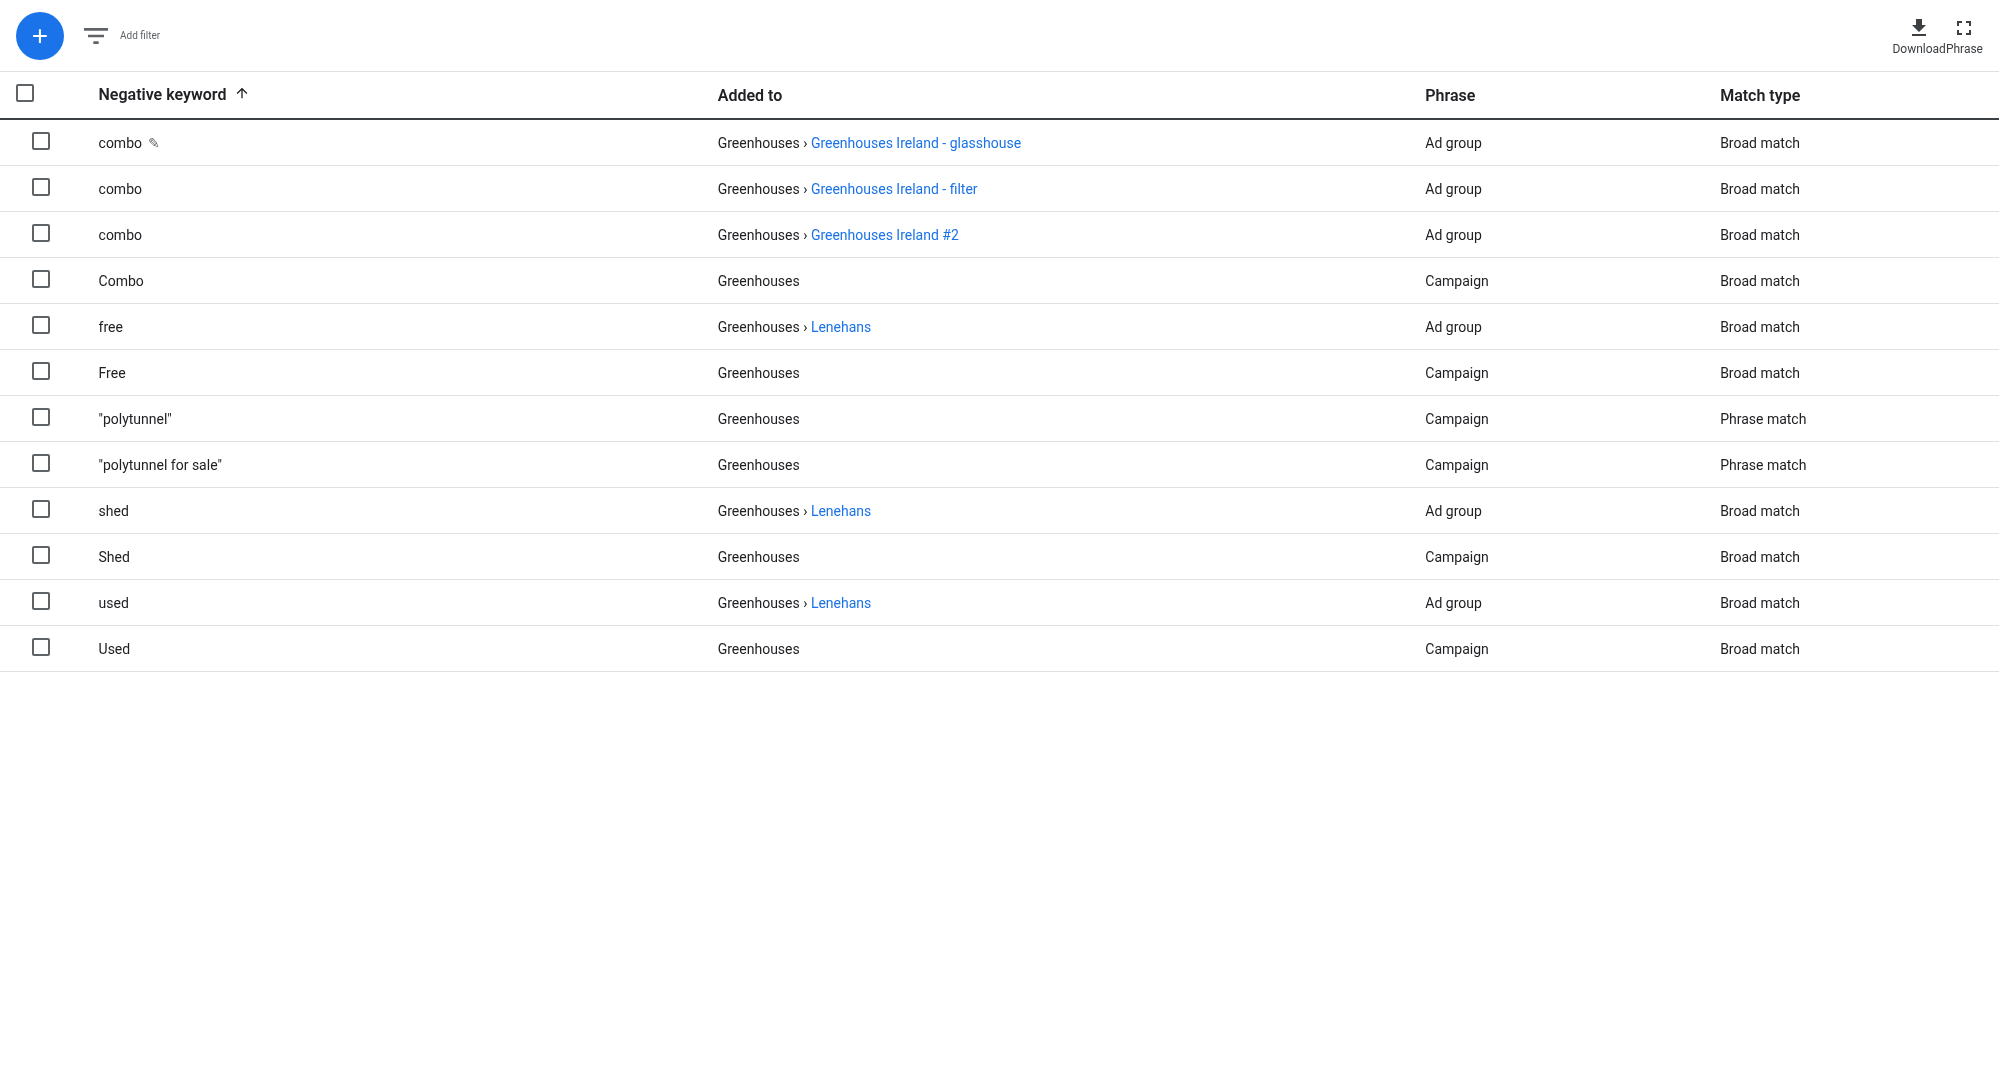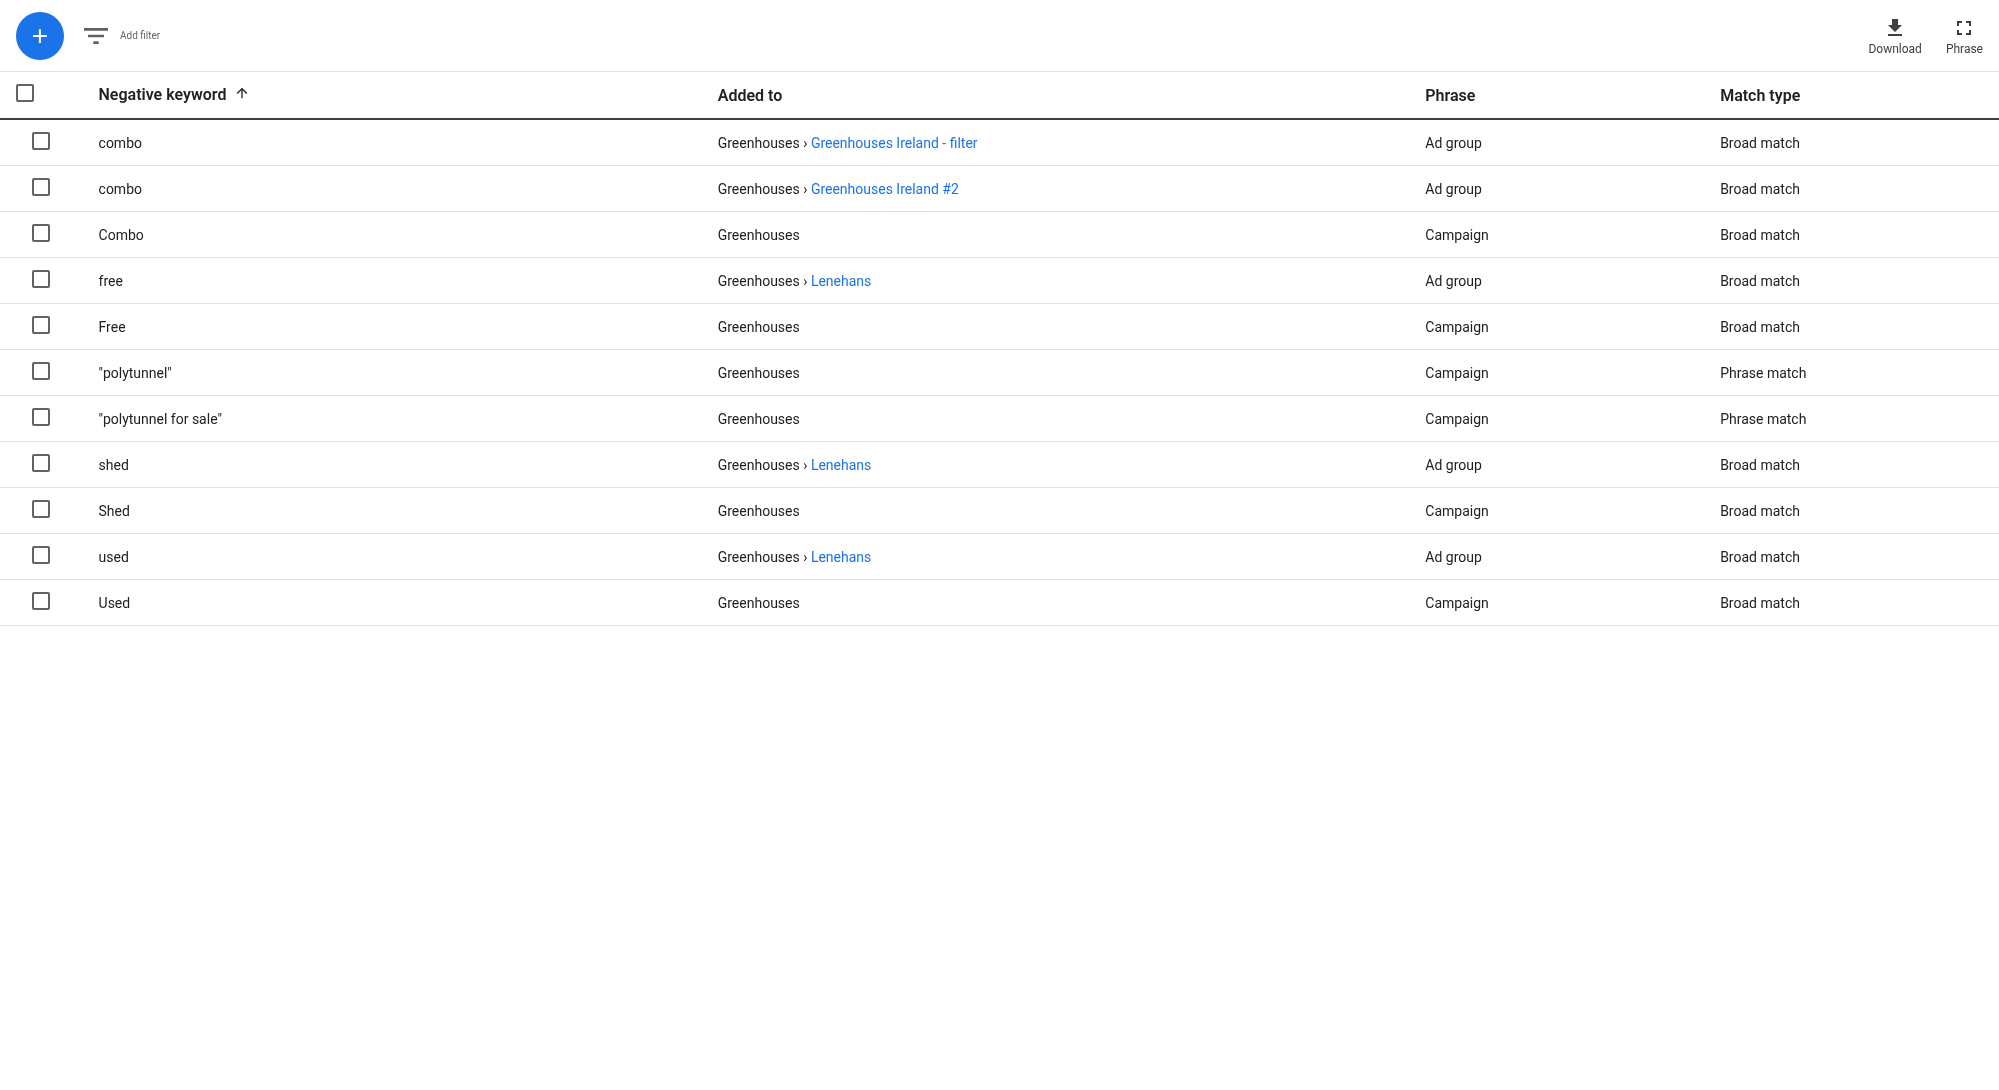--- a/index.html
+++ b/index.html
@@ -49,21 +49,20 @@
     }
     .add-filter-label {
       color: #5f6368;
       font-size: 10px;
       cursor: pointer;
     }
     .toolbar-right {
       margin-left: auto;
       display: flex;
       align-items: center;
-      gap: 24px;
     }
     .toolbar-action {
       display: flex;
       flex-direction: column;
       align-items: center;
       cursor: pointer;
       color: #3c4043;
       font-size: 12px;
       gap: 2px;
     }
@@ -194,20 +193,27 @@
               <path d="M4 12l1.41 1.41L11 7.83V20h2V7.83l5.58 5.59L20 12l-8-8-8 8z"></path>
             </svg>
           </span>
         </th>
         <th>Added to</th>
         <th>Phrase</th>
         <th>Match type</th>
       </tr>
     </thead>
     <tbody id="table-body">
+    <tr>
+          <td><span class="checkbox"></span></td>
+          <td><span>combo</span><span class="edit-icon">✎</span></td>
+          <td>Greenhouses › <a class="link" href="#">Greenhouses Ireland - glasshouse</a></td>
+          <td>Ad group</td>
+          <td>Broad match</td>
+        </tr>
         <tr>
           <td><span class="checkbox"></span></td>
           <td><span>combo</span></td>
           <td>Greenhouses › <a class="link" href="#">Greenhouses Ireland - filter</a></td>
           <td>Ad group</td>
           <td>Broad match</td>
         </tr>
         <tr>
           <td><span class="checkbox"></span></td>
           <td><span>combo</span></td>

